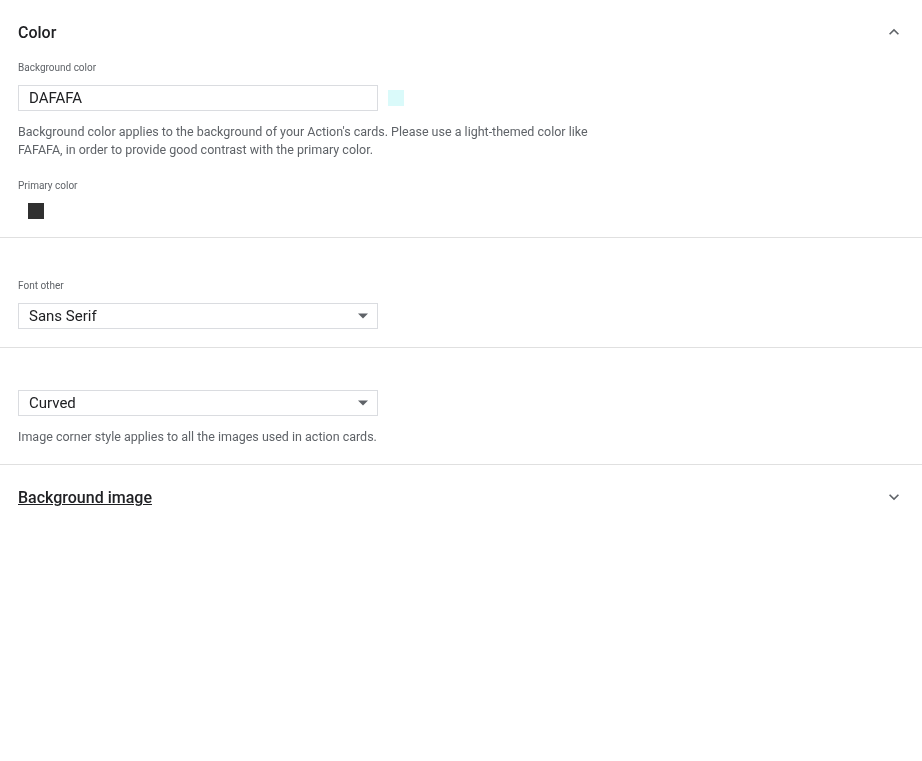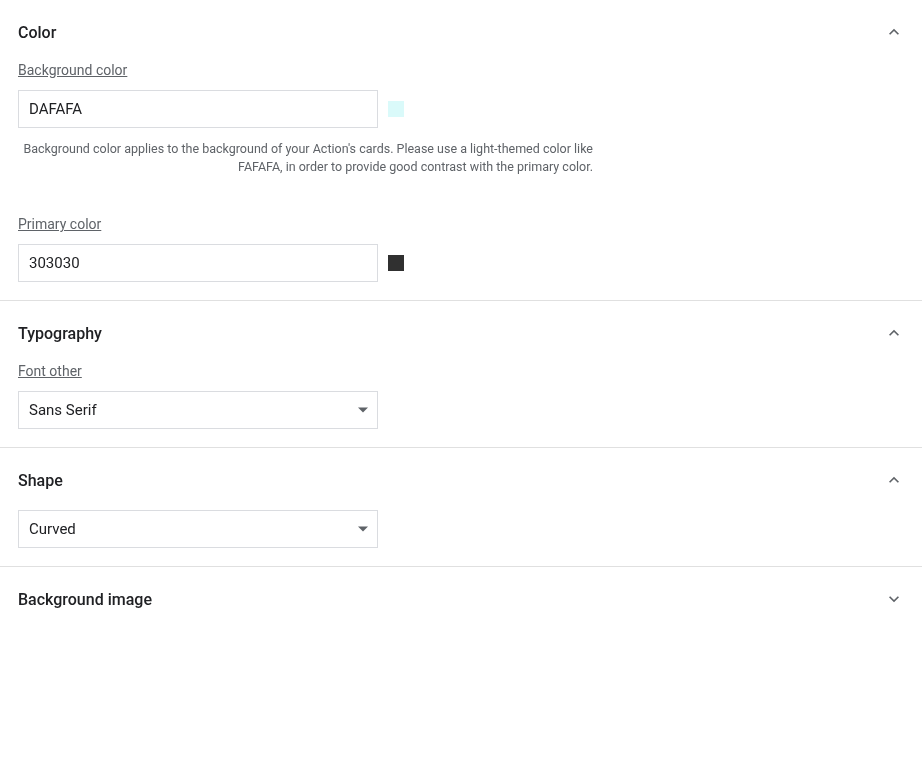--- a/index.html
+++ b/index.html
@@ -28,50 +28,48 @@
   .chevron {
     display: inline-flex;
     align-items: center;
     justify-content: center;
     color: #5f6368;
     width: 20px;
     height: 20px;
   }
   .chevron svg { width: 20px; height: 20px; fill: currentColor; }
   .field { margin-top: 20px; }
-  .field + .field { margin-top: 40px; }
+  .field + .field { margin-top: 21px; }
   .field-label {
-    font-size: 14px;
+    font-size: 10px;
     color: #5f6368;
     margin-bottom: 12px;
-    text-decoration: underline;
   }
   .row { display: flex; align-items: center; }
   .text-input, .select {
     width: 360px;
-    height: 38px;
+    height: 26px;
     border: 1px solid #dadce0;
     padding: 0 10px;
     font-size: 15px;
     color: #202124;
     background: #fff;
     font-family: inherit;
   }
   .swatch {
     width: 16px;
     height: 16px;
     margin-left: 10px;
   }
   .helper {
     font-size: 12.5px;
     color: #5f6368;
     max-width: 575px;
     margin-top: 12px;
     line-height: 1.45;
-    text-align: right;
   }
   .select-wrap {
     position: relative;
     width: 360px;
   }
   .select {
     width: 100%;
     appearance: none;
     -webkit-appearance: none;
     cursor: pointer;
@@ -107,64 +105,48 @@
     <div class="row">
       <input class="text-input" type="text" value="DAFAFA" style="">
       <span class="swatch" style="background: rgb(218, 250, 250);"></span>
     </div>
     <div class="helper">Background color applies to the background of your Action's cards. Please use a light-themed color like FAFAFA, in order to provide good contrast with the primary color.</div>
   </div>
 
   <div class="field">
     <div class="field-label">Primary color</div>
     <div class="row">
-      <input class="text-input" type="text" value="303030" style="">
       <span class="swatch" style="background: rgb(48, 48, 48);"></span>
     </div>
   </div>
 </div>
 
 <div class="section">
-  <div class="section-header">
-    <span class="section-title">Typography</span>
-    <span class="chevron">
-      <svg viewBox="0 0 24 24">
-          <path d="M7.41 15.41 12 10.83l4.59 4.58L18 14l-6-6-6 6z"></path>
-        </svg>
-    </span>
-  </div>
 
   <div class="field">
     <div class="field-label">Font other</div>
     <div class="select-wrap">
       <input class="select" type="text" readonly="" value="Sans Serif" style="">
       <span class="select-caret"></span>
     </div>
   </div>
 </div>
 
 <div class="section">
-  <div class="section-header">
-    <span class="section-title">Shape</span>
-    <span class="chevron">
-      <svg viewBox="0 0 24 24">
-          <path d="M7.41 15.41 12 10.83l4.59 4.58L18 14l-6-6-6 6z"></path>
-        </svg>
-    </span>
-  </div>
 
   <div class="field">
     <div class="select-wrap">
       <input class="select" type="text" readonly="" value="Curved" style="">
       <span class="select-caret"></span>
     </div>
+    <div class="helper">Image corner style applies to all the images used in action cards.</div>
   </div>
 </div>
 
-<div class="section collapsed" style="border-bottom:none;">
+<div class="section collapsed" style="border-bottom:none;text-decoration:underline;">
   <div class="section-header">
     <span class="section-title">Background image</span>
     <span class="chevron">
       <svg viewBox="0 0 24 24">
           <path d="M7.41 8.59 12 13.17l4.59-4.58L18 10l-6 6-6-6z"></path>
         </svg>
     </span>
   </div>
 </div>
 

